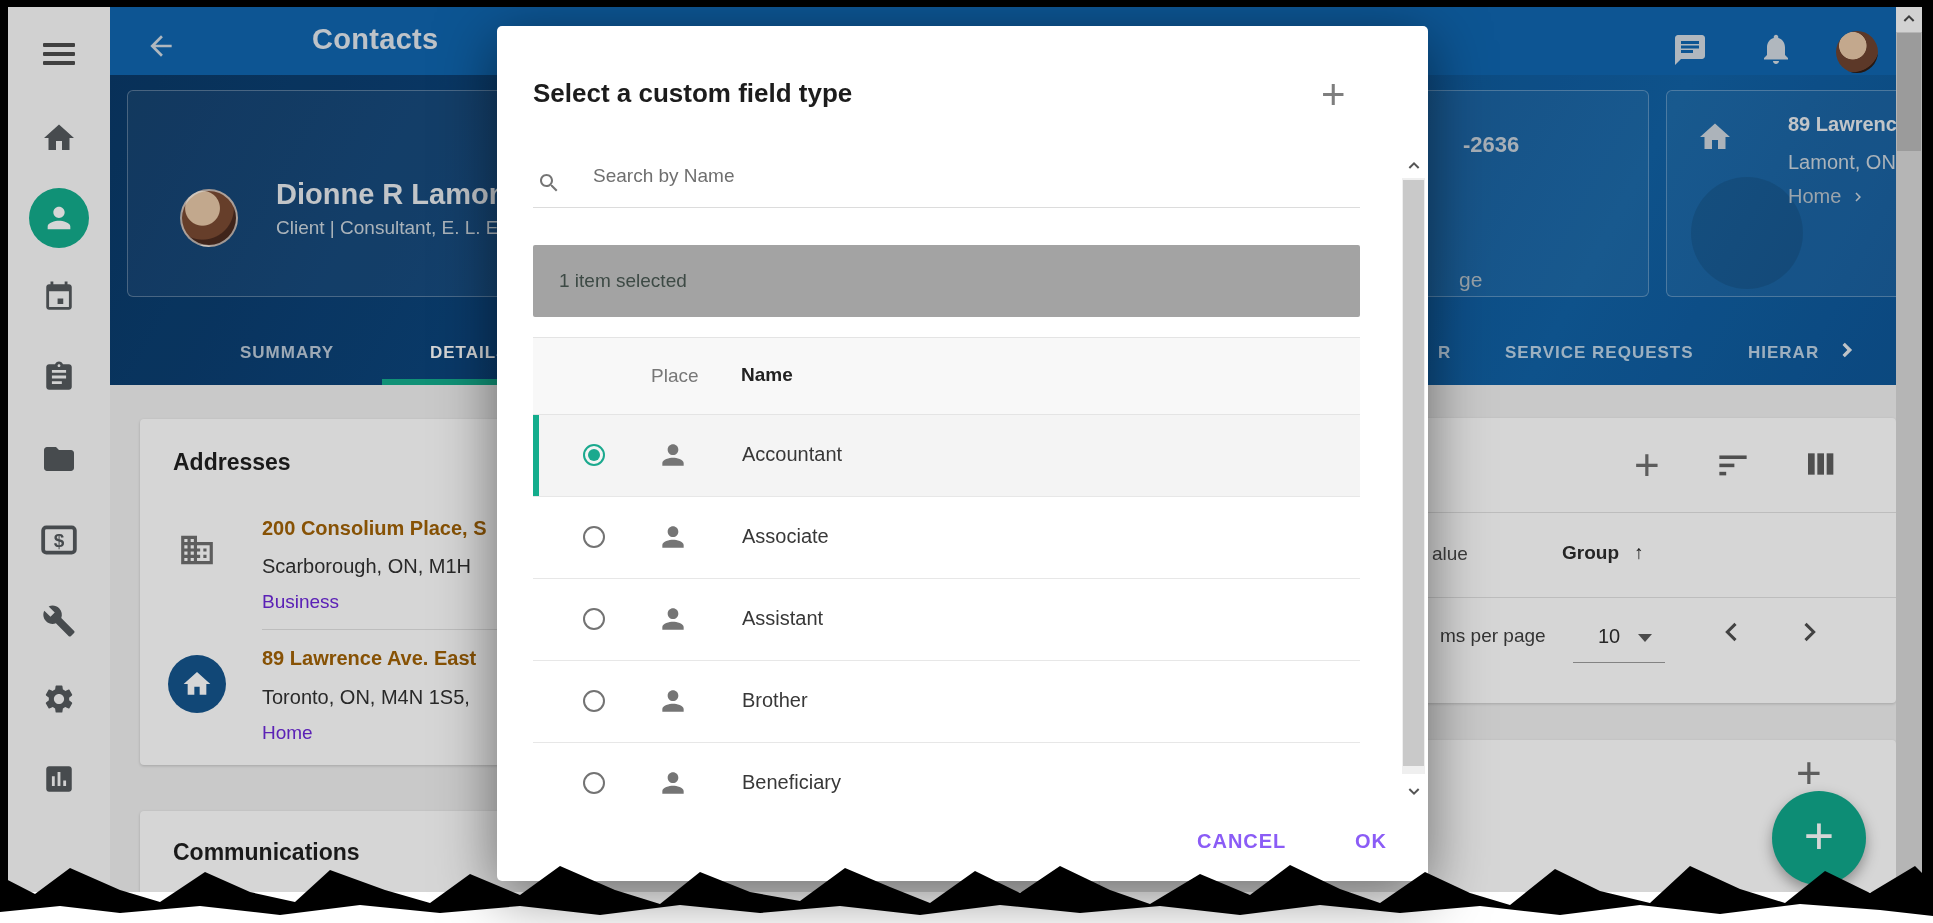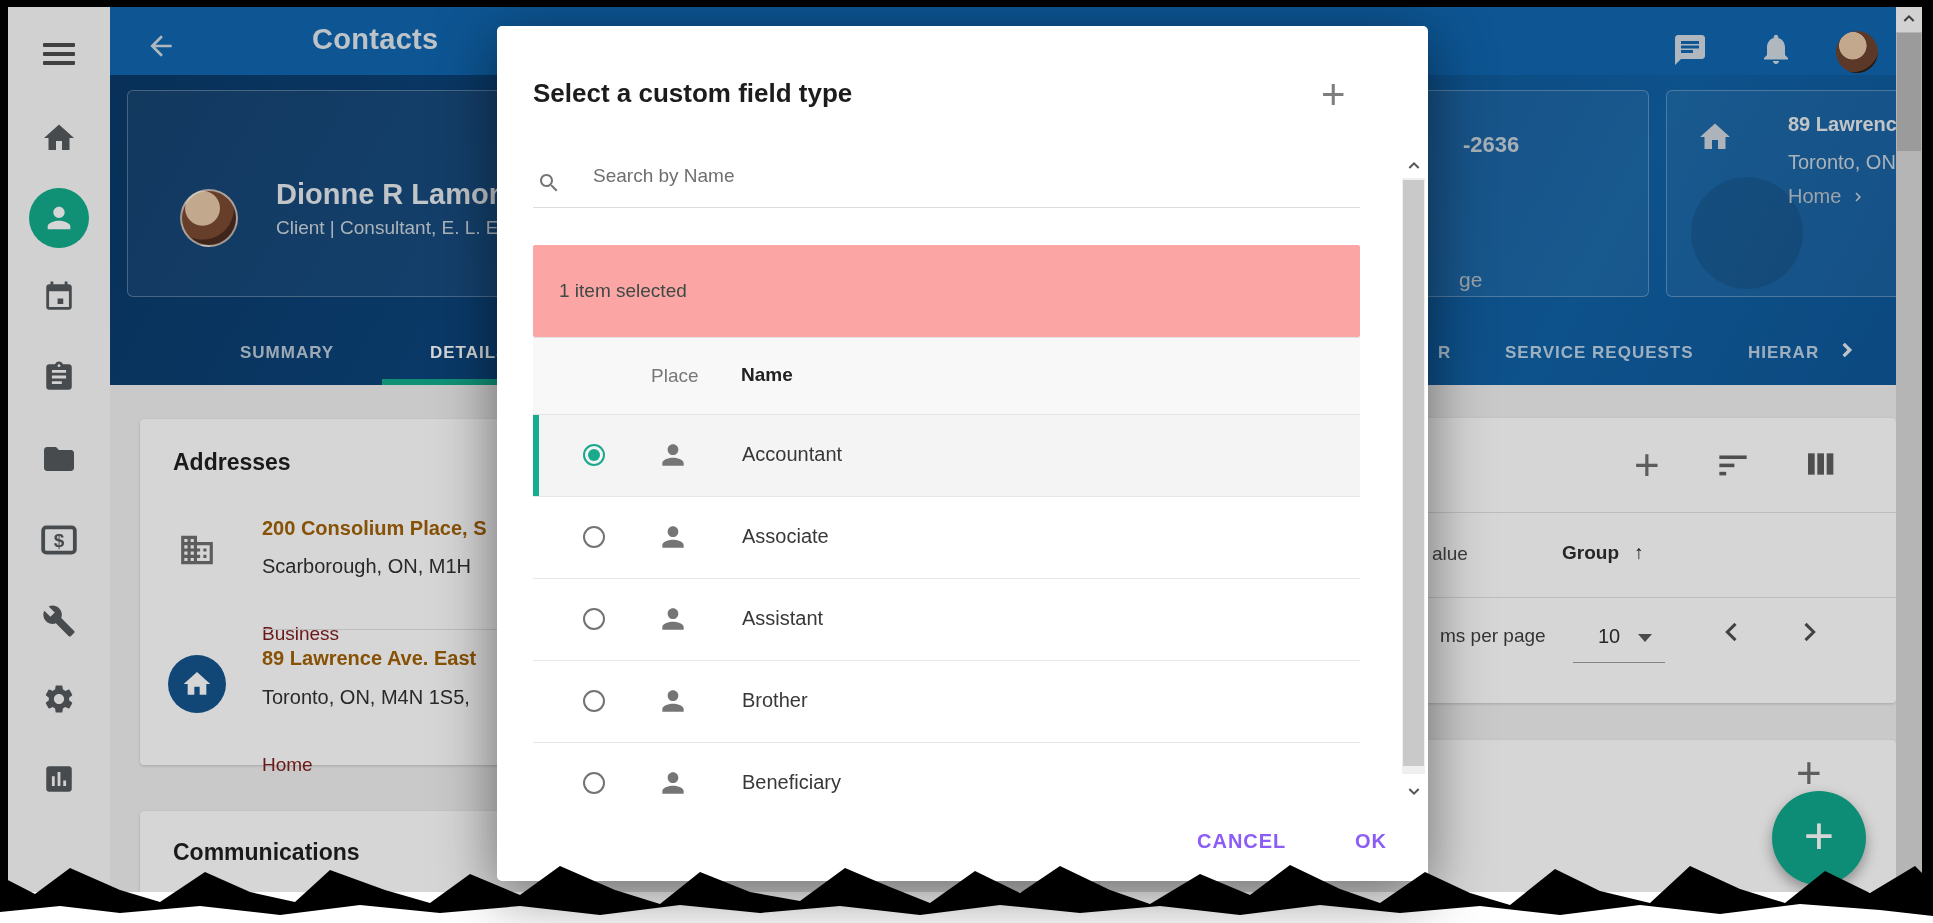--- a/index.html
+++ b/index.html
@@ -35,21 +35,21 @@
   .home-card-line2{font-size:20px;color:#ccd6de;white-space:nowrap;}
   .home-card-link{font-size:20px;color:#b9c4cd;white-space:nowrap;display:flex;align-items:center;gap:8px;}
   .ripple{position:absolute;width:112px;height:112px;border-radius:50%;background:rgba(0,0,0,.10);}
 
   
   .content{position:absolute;left:102px;top:379px;width:1812px;bottom:0;background:#f0f0f0;z-index:1;}
   .card{position:absolute;background:#ffffff;border-radius:4px;box-shadow:0 1px 3px rgba(0,0,0,.18);}
   .card-title{position:absolute;font-size:23px;font-weight:bold;color:#1f1f1f;}
   .addr-line1{position:absolute;font-size:20px;font-weight:bold;color:#a16207;white-space:nowrap;}
   .addr-line2{position:absolute;font-size:20px;color:#323232;white-space:nowrap;}
-  .addr-type{position:absolute;font-size:19px;color:#7f1d1d;white-space:nowrap;margin-top:32px;}
+  .addr-type{position:absolute;font-size:19px;color:#6d28d9;white-space:nowrap;}
   .divider{position:absolute;height:1px;background:#e2e2e2;}
   .home-badge{position:absolute;width:58px;height:58px;border-radius:50%;background:#15558d;display:flex;align-items:center;justify-content:center;}
   .panel-frag{position:absolute;font-size:19px;color:#4a4a4a;white-space:nowrap;}
   .col-head{position:absolute;font-size:19px;font-weight:bold;color:#2d2d2d;white-space:nowrap;}
   .pg-chev{position:absolute;color:#4f4f4f;}
   .select-caret{position:absolute;width:0;height:0;border-left:7px solid transparent;border-right:7px solid transparent;border-top:8px solid #5a5a5a;}
   .select-underline{position:absolute;height:1px;background:#9c9c9c;}
   .fab{position:absolute;width:94px;height:94px;border-radius:50%;background:#10a98c;display:flex;align-items:center;justify-content:center;
        box-shadow:0 6px 14px rgba(0,0,0,.35);}
   .fab-plus{color:#ffffff;font-size:52px;font-weight:300;line-height:1;margin-top:-4px;}
@@ -63,21 +63,21 @@
 
   
   .modal{position:absolute;left:497px;top:26px;width:931px;height:855px;background:#ffffff;border-radius:5px;
          box-shadow:0 14px 60px rgba(0,0,0,.5);z-index:7;}
   .modal-title{position:absolute;left:36px;top:52px;font-size:26px;font-weight:600;color:#1c1c1c;}
   .modal-plus{position:absolute;left:824px;top:48px;color:#7e7e7e;font-size:42px;font-weight:200;line-height:1;}
   .search-input{position:absolute;left:74px;top:138px;width:700px;border:none;outline:none;font-size:19px;color:#333;
                 font-family:"Liberation Sans",sans-serif;background:transparent;margin-left:20px;}
   .search-input::placeholder{color:#6f6f6f;}
   .search-underline{position:absolute;left:36px;top:181px;width:827px;height:1px;background:#dcdcdc;}
-  .banner{position:absolute;left:36px;top:219px;width:827px;height:92px;background:#fca5a5;border-radius:2px;display:flex;align-items:center;}
+  .banner{position:absolute;left:36px;top:219px;width:827px;height:72px;background:#a3a3a3;border-radius:2px;display:flex;align-items:center;}
   .banner-text{margin-left:26px;font-size:19px;color:#3d4a45;}
   .thead{position:absolute;left:36px;top:311px;width:827px;height:78px;background:#f8f8f8;border-top:1px solid #e4e4e4;border-bottom:1px solid #e4e4e4;box-sizing:border-box;}
   .th-icon{position:absolute;left:118px;top:27px;font-size:19px;color:#777777;}
   .th-name{position:absolute;left:208px;top:26px;font-size:19px;font-weight:bold;color:#222222;}
   .tlist{position:absolute;left:36px;top:389px;width:827px;height:385px;overflow:hidden;}
   .trow{position:relative;width:100%;height:82px;border-bottom:1px solid #e7e7e7;box-sizing:border-box;background:#ffffff;}
   .trow.selected{background:#f4f4f4;}
   .sel-bar{position:absolute;left:0;top:0;width:6px;height:100%;background:#14ad8d;}
   .radio{position:absolute;left:50px;top:29px;width:22px;height:22px;border-radius:50%;border:2px solid #737373;box-sizing:border-box;}
   .radio.checked{border-color:#1ba98e;}
@@ -185,21 +185,21 @@
         <div class="frag" style="left:1335px;top:41px;font-size:22px;font-weight:bold;">-2636</div>
         <div class="frag" style="left:1331px;top:177px;font-size:21px;color:#b6c1c9;">ge</div>
       </div>
 
       <div class="hero-card" style="left:1556px;top:15px;width:242px;height:205px;">
         <div class="ripple" style="left:24px;top:86px;"></div>
         <svg class="abs" style="left:30px;top:28px;" width="36" height="36" viewBox="0 0 24 24">
             <path fill="#cdd6de" d="M10 20v-6h4v6h5v-8h3L12 3 2 12h3v8z"></path>
           </svg>
         <div class="home-card-line1 abs" style="left:121px;top:22px;">89 Lawrence</div>
-        <div class="home-card-line2 abs" style="left:121px;top:60px;">Toronto, ON</div>
+        <div class="home-card-line2 abs" style="left:121px;top:60px;">Lamont, ON</div>
         <div class="home-card-link abs" style="left:121px;top:94px;">
           <span>Home</span>
           <svg width="18" height="18" viewBox="0 0 24 24">
               <path fill="#cdd6de" d="M8.59 16.59 13.17 12 8.59 7.41 10 6l6 6-6 6z"></path>
             </svg>
         </div>
       </div>
 
       <div class="tab" style="left:130px;top:268px;">SUMMARY</div>
       <div class="tab" style="left:320px;top:268px;color:#ffffff;">DETAILS</div>

